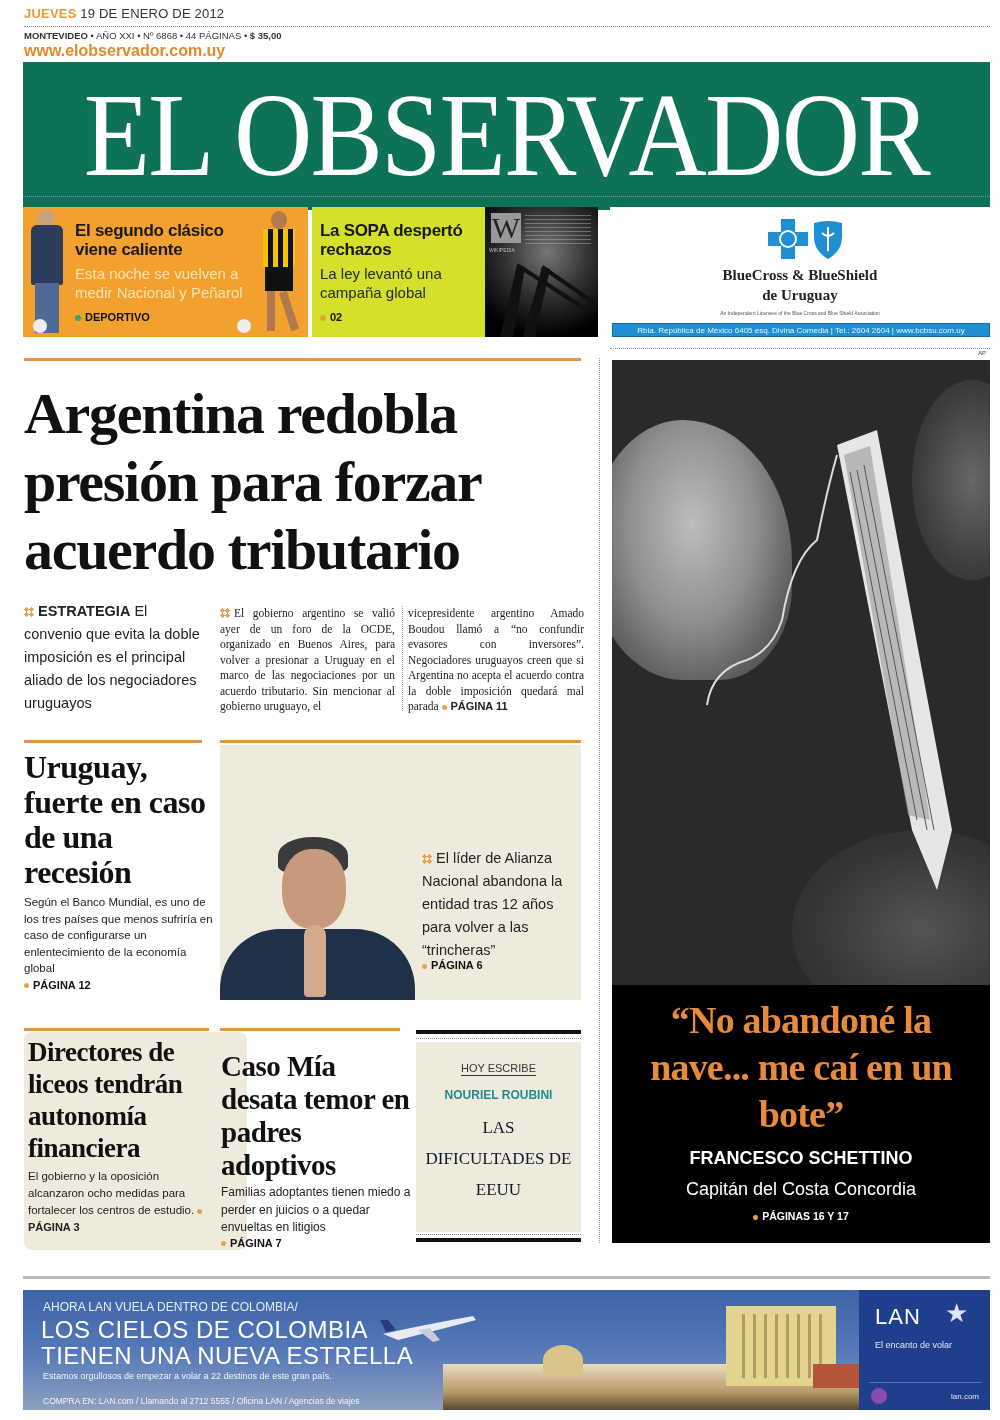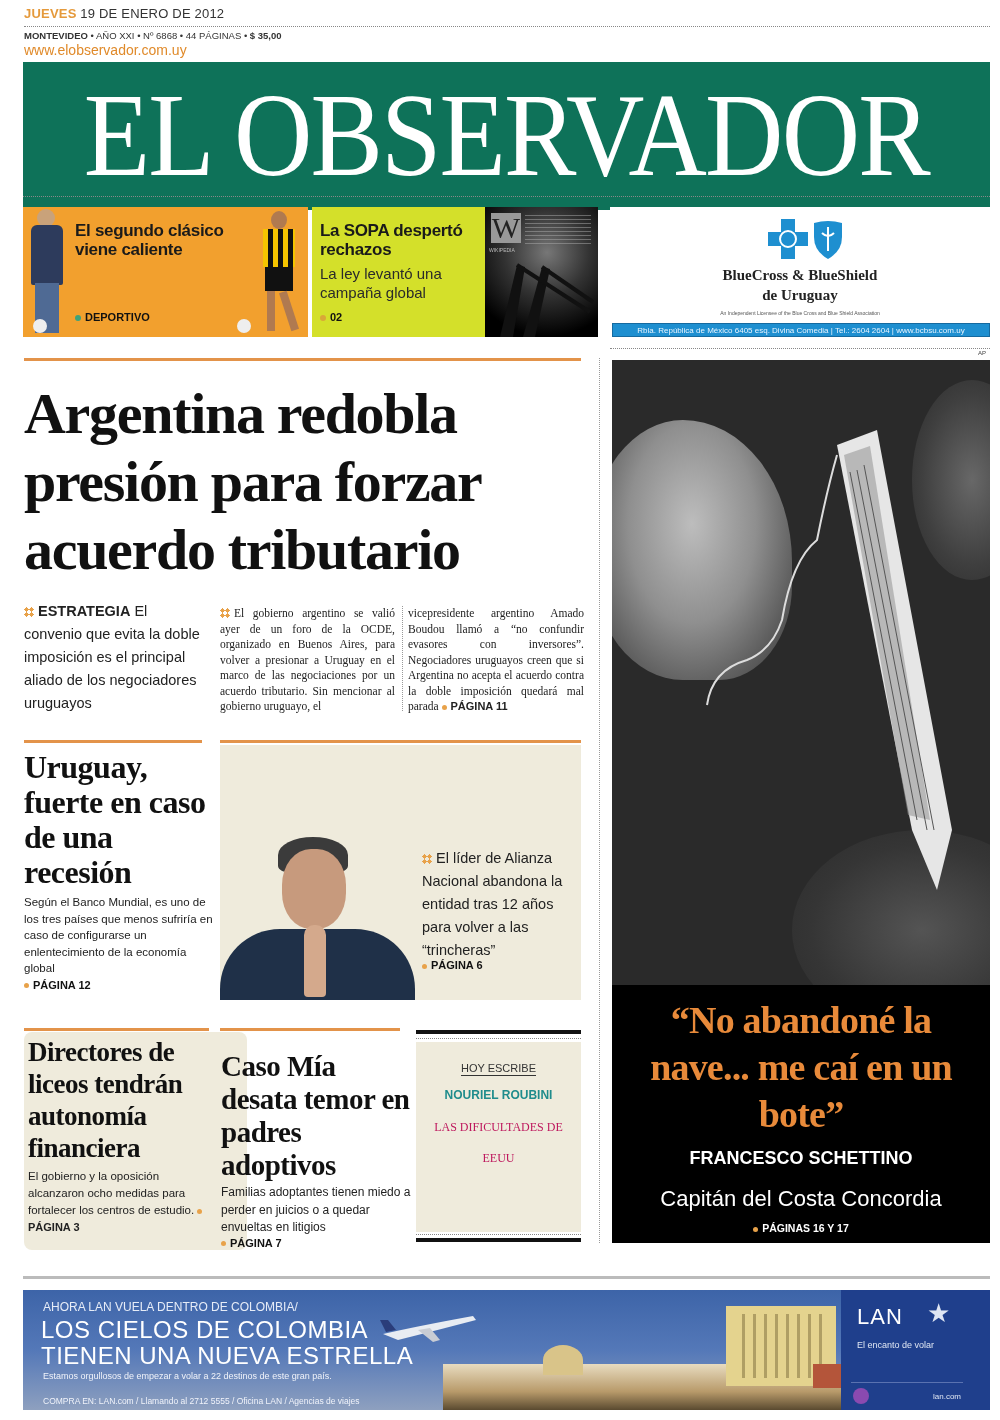--- a/index.html
+++ b/index.html
@@ -6,21 +6,21 @@
   html, body { width: 1000px; height: 1420px; background: #fff; overflow: hidden; }
   body { position: relative; font-family: "Liberation Sans", sans-serif; color: #111; }
   .abs { position: absolute; }
 
   
   .dateline { left: 24px; top: 6px; font-size: 13px; color: #333; letter-spacing: 0.2px; }
   .dateline .day { color: #e59a3c; font-weight: bold; }
   .dotted-rule { border-top: 1px dotted #888; }
   .meta-line { left: 24px; top: 30px; font-size: 9.5px; color: #333; }
   .meta-line b { font-weight: bold; }
-  .url-line { left: 24px; top: 42px; font-size: 14px; color: #e08a2a; font-weight: normal; }
+  .url-line { left: 24px; top: 42px; font-size: 16px; color: #e08a2a; font-weight: bold; }
 
   
   .masthead { left: 23px; top: 62px; width: 967px; height: 148px; background: #0e7259; display: flex; align-items: center; justify-content: center; }
   .masthead-title { font-family: "Liberation Serif", serif; color: #fff; font-size: 118px; letter-spacing: -2px; transform: scaleX(0.92); white-space: nowrap; line-height: 1; }
 
   
   .teaser1 { left: 23px; top: 207px; width: 285px; height: 130px; background: #f2a02e; overflow: hidden; }
   .teaser2 { left: 312px; top: 207px; width: 173px; height: 130px; background: #d4e02a; overflow: hidden; }
   .teaser2-img { left: 485px; top: 207px; width: 113px; height: 130px; background: radial-gradient(circle at 55% 35%, #777 0%, #333 40%, #000 80%); overflow: hidden; }
   .t-head { font-weight: bold; font-size: 17px; line-height: 19px; color: #1a1a1a; letter-spacing: -0.3px; }
@@ -53,21 +53,21 @@
   .pg .dot { background: #e8a24a; width: 5px; height: 5px; }
   .beige { background: #efebdc; }
 
   
   .ship-photo { left: 612px; top: 360px; width: 378px; height: 625px; background: #2a2a2a; overflow: hidden; }
   .quote-box { left: 612px; top: 985px; width: 378px; height: 258px; background: #000; text-align: center; }
   .quote { font-family: "Liberation Serif", serif; font-weight: bold; color: #e88a3a; font-size: 38px; line-height: 47px; letter-spacing: -0.8px; }
 
   
   .lan-ad { left: 23px; top: 1290px; width: 967px; height: 120px; overflow: hidden; background: linear-gradient(180deg, #3d64a8 0%, #5478b8 50%, #8ea0bf 100%); }
-  .lan-panel { position: absolute; right: 0; top: 0; width: 149px; height: 120px; background: #1f3f8c; }
+  .lan-panel { position: absolute; right: 0; top: 0; width: 131px; height: 120px; background: #1f3f8c; }
 </style>
 </head>
 <body>
 
 <div class="abs dateline">
   <span class="day">JUEVES</span>
   <span>19 DE ENERO DE 2012</span>
 </div>
 <div class="abs dotted-rule" style="left:24px; top:26px; width:966px;"></div>
 <div class="abs meta-line">
@@ -91,20 +91,21 @@
 
   <div class="abs" style="left:228px; top:4px; width:55px; height:126px;">
     <div style="position:absolute; left:20px; top:0; width:16px; height:18px; border-radius:50%; background:#b07a50;"></div>
     <div style="position:absolute; left:12px; top:18px; width:32px; height:38px; background:repeating-linear-gradient(90deg,#f5c400 0 5px,#111 5px 10px);"></div>
     <div style="position:absolute; left:14px; top:56px; width:28px; height:24px; background:#111;"></div>
     <div style="position:absolute; left:16px; top:80px; width:8px; height:40px; background:#b07a50;"></div>
     <div style="position:absolute; left:34px; top:80px; width:8px; height:40px; background:#b07a50; transform:rotate(-18deg);"></div>
     <div style="position:absolute; left:-14px; top:108px; width:14px; height:14px; border-radius:50%; background:#eee;"></div>
   </div>
   <div class="abs t-head" style="left:52px; top:14px; width:180px;">El segundo clásico viene caliente</div>
+  <div class="abs t-sub" style="left:52px; top:57px; width:180px; color:#fbe3b5;">Esta noche se vuelven a medir Nacional y Peñarol</div>
   <div class="abs t-tag" style="left:52px; top:104px;">
     <span class="dot" style="background:#3fa27a;"></span><span>DEPORTIVO</span>
   </div>
 </div>
 
 <div class="abs teaser2">
   <div class="abs t-head" style="left:8px; top:14px; width:160px;">La SOPA despertó rechazos</div>
   <div class="abs t-sub" style="left:8px; top:57px; width:160px; color:#2a2a2a;">La ley levantó una campaña global</div>
   <div class="abs t-tag" style="left:8px; top:104px;">
     <span class="dot" style="background:#d9a838;"></span><span>02</span>
@@ -192,21 +193,21 @@
   <h2 class="serif-head" style="font-size:29px; line-height:33px;">Caso Mía desata temor en padres adoptivos</h2>
   <p class="sans-deck" style="margin-top:2px; font-size:12px; line-height:17.5px;">Familias adoptantes tienen miedo a perder en juicios o a quedar envueltas en litigios</p>
   <div class="pg"><span class="dot"></span><span>PÁGINA 7</span></div>
 </div>
 
 <div class="abs" style="left:416px; top:1030px; width:165px; height:4px; background:#111;"></div>
 <div class="abs dotted-rule" style="left:416px; top:1038px; width:165px;"></div>
 <div class="abs beige" style="left:416px; top:1042px; width:165px; height:190px; text-align:center;">
   <div style="margin-top:20px; font-size:11px; color:#333; text-decoration:underline; text-underline-offset:3px;">HOY ESCRIBE</div>
   <div style="margin-top:14px; font-size:12px; font-weight:bold; color:#1f8c8c;">NOURIEL ROUBINI</div>
-  <div style="margin:10px auto 0; width:155px; font-family:'Liberation Serif',serif; font-size:12px; line-height:31px; color:#be185d;">LAS DIFICULTADES DE EEUU</div>
+  <div style="margin:10px auto 0; width:155px; font-family:'Liberation Serif',serif; font-size:17px; line-height:31px; color:#0f172a;">LAS DIFICULTADES DE EEUU</div>
 </div>
 <div class="abs dotted-rule" style="left:416px; top:1234px; width:165px;"></div>
 <div class="abs" style="left:416px; top:1238px; width:165px; height:4px; background:#111;"></div>
 
 <div class="abs ship-photo">
   <div class="abs" style="left:-20px; top:60px; width:200px; height:260px; border-radius:50% 60% 40% 50%; background:radial-gradient(ellipse at 50% 40%, #bdbdbd 0%, #8f8f8f 45%, #555 80%, transparent 100%);"></div>
   <div class="abs" style="left:300px; top:20px; width:120px; height:200px; border-radius:50%; background:radial-gradient(ellipse, #777 0%, #444 60%, transparent 100%); opacity:0.8;"></div>
   <div class="abs" style="left:180px; top:470px; width:260px; height:200px; border-radius:50%; background:radial-gradient(ellipse, #666 0%, #3a3a3a 60%, transparent 100%); opacity:0.7;"></div>
   <svg class="abs" style="left:0; top:0;" width="378" height="625">
     <path d="M95 345 Q100 310 135 300 Q160 290 170 260 Q180 200 205 180 Q215 130 225 95" stroke="#ddd" stroke-width="2" fill="none"></path>
@@ -216,21 +217,21 @@
       <line x1="245" y1="110" x2="315" y2="470"></line>
       <line x1="252" y1="105" x2="322" y2="470"></line>
       <line x1="238" y1="112" x2="305" y2="460"></line>
     </g>
   </svg>
 </div>
 
 <div class="abs quote-box">
   <div class="quote" style="margin-top:12px; padding:0 14px;">“No abandoné la nave... me caí en un bote”</div>
   <div style="margin-top:10px; color:#fff; font-weight:bold; font-size:18px;">FRANCESCO SCHETTINO</div>
-  <div style="margin-top:17px; color:#fff; font-size:22px;">Capitán del Costa Concordia</div>
+  <div style="margin-top:10px; color:#fff; font-size:18px;">Capitán del Costa Concordia</div>
   <div style="margin-top:10px; color:#fff; font-size:10.5px; font-weight:bold;"><span class="dot" style="background:#e8a24a; width:5px; height:5px;"></span><span>PÁGINAS 16 Y 17</span></div>
 </div>
 
 <div class="abs" style="left:23px; top:1276px; width:967px; height:3px; background:#bbb;"></div>
 <div class="abs lan-ad">
   <div class="abs" style="left:20px; top:10px; color:#e6ecf7; font-size:12px;">AHORA LAN VUELA DENTRO DE COLOMBIA/</div>
   <div class="abs" style="left:18px; top:27px; color:#fff; font-size:24px; line-height:26px; letter-spacing:0.5px;">
     <div>LOS CIELOS DE COLOMBIA</div>
     <div>TIENEN UNA NUEVA ESTRELLA</div>
   </div>

